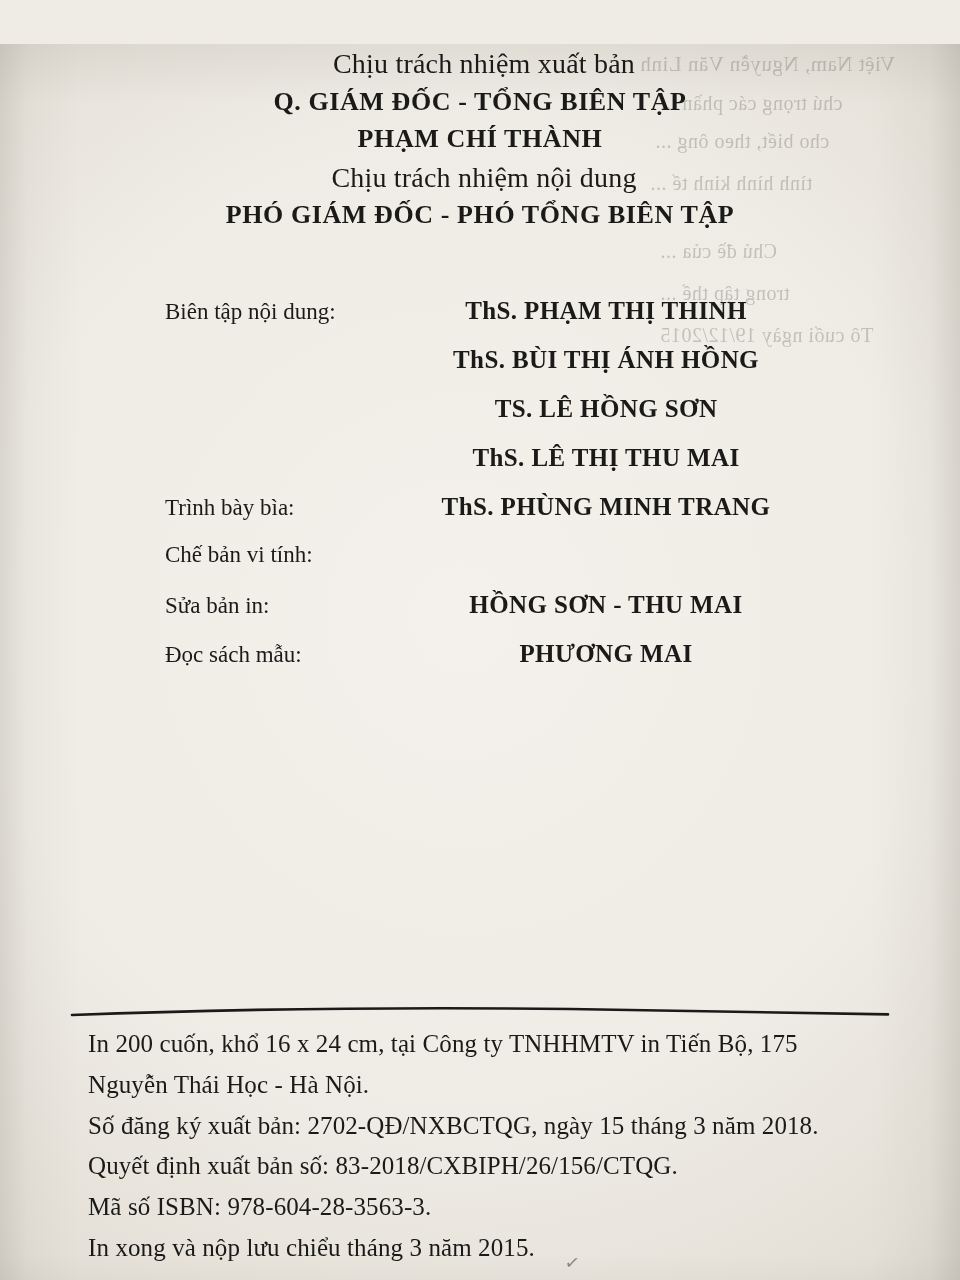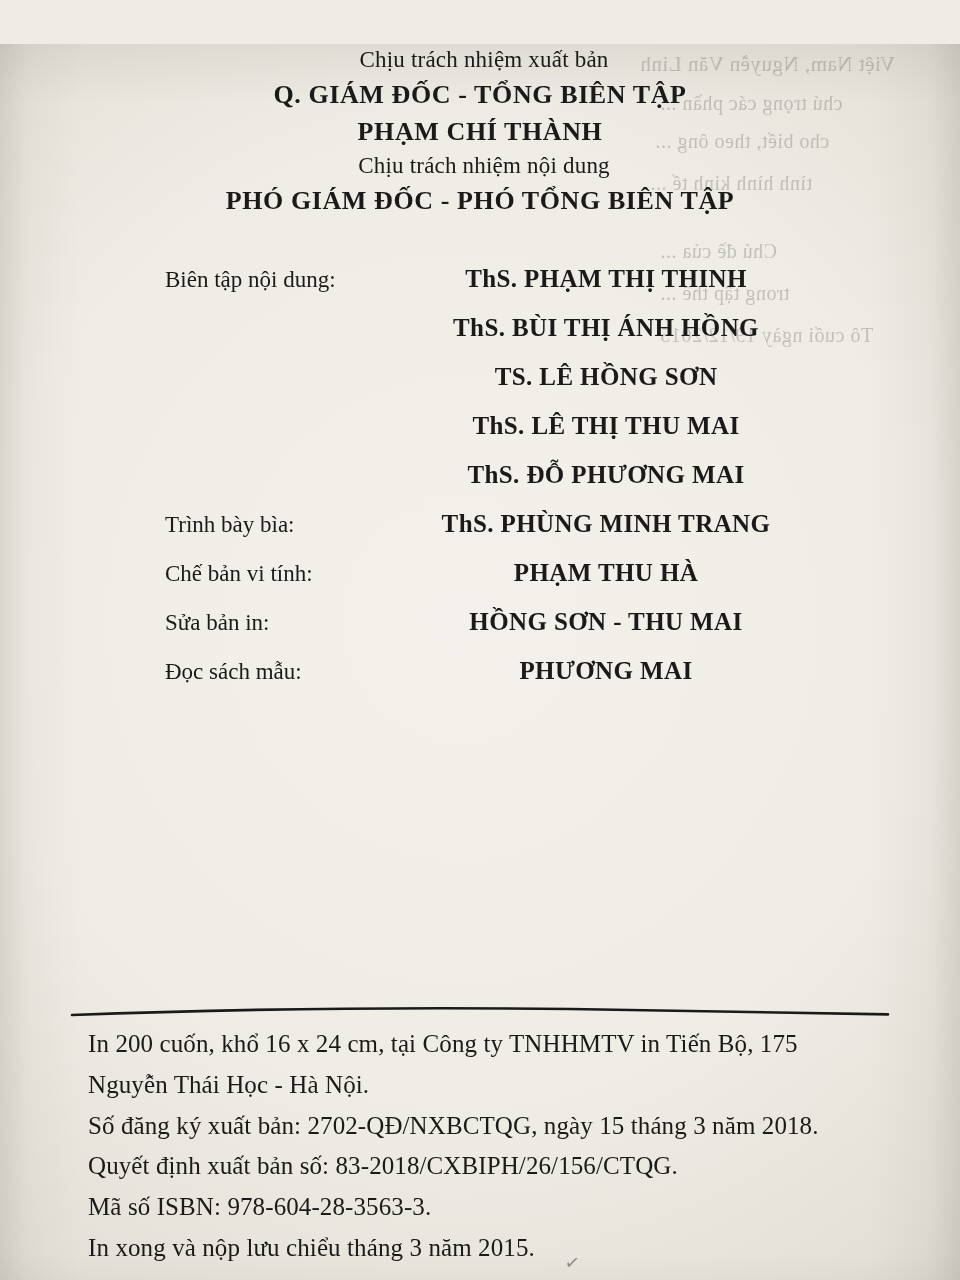--- a/index.html
+++ b/index.html
@@ -54,38 +54,38 @@
 
   .header-block {
     text-align: center;
     margin-top: 44px;
   }
   .h-line {
     line-height: 1.42;
     white-space: nowrap;
   }
   .h-small {
-    font-size: 23px;
+    font-size: 28px;
     letter-spacing: 0.2px;
     margin-left: 8px;
   }
   .h-caps {
     font-size: 26px;
     font-weight: bold;
     letter-spacing: 0.6px;
   }
   .h-name {
     font-size: 26px;
     font-weight: bold;
     letter-spacing: 0.6px;
   }
 
   
   .credits {
-    margin-top: 46px;
+    margin-top: 64px;
     width: 100%;
   }
   .credit-row {
     display: flex;
     align-items: baseline;
     line-height: 1.0;
     height: 49px;
   }
   .credit-role {
     width: 330px;
@@ -180,33 +180,28 @@
       <div class="credit-row">
         <div class="credit-role"></div>
         <div class="credit-value">TS. LÊ HỒNG SƠN</div>
       </div>
 
       <div class="credit-row">
         <div class="credit-role"></div>
         <div class="credit-value">ThS. LÊ THỊ THU MAI</div>
       </div>
 
-      <div class="credit-row">
-        <div class="credit-role"></div>
-        <div class="credit-value">ThS. ĐỖ PHƯƠNG MAI</div>
-      </div>
 
       <div class="credit-row">
         <div class="credit-role">Trình bày bìa:</div>
         <div class="credit-value">ThS. PHÙNG MINH TRANG</div>
       </div>
 
       <div class="credit-row">
         <div class="credit-role">Chế bản vi tính:</div>
-        <div class="credit-value">PHẠM THU HÀ</div>
       </div>
 
       <div class="credit-row">
         <div class="credit-role">Sửa bản in:</div>
         <div class="credit-value">HỒNG SƠN - THU MAI</div>
       </div>
 
       <div class="credit-row">
         <div class="credit-role">Đọc sách mẫu:</div>
         <div class="credit-value">PHƯƠNG MAI</div>

